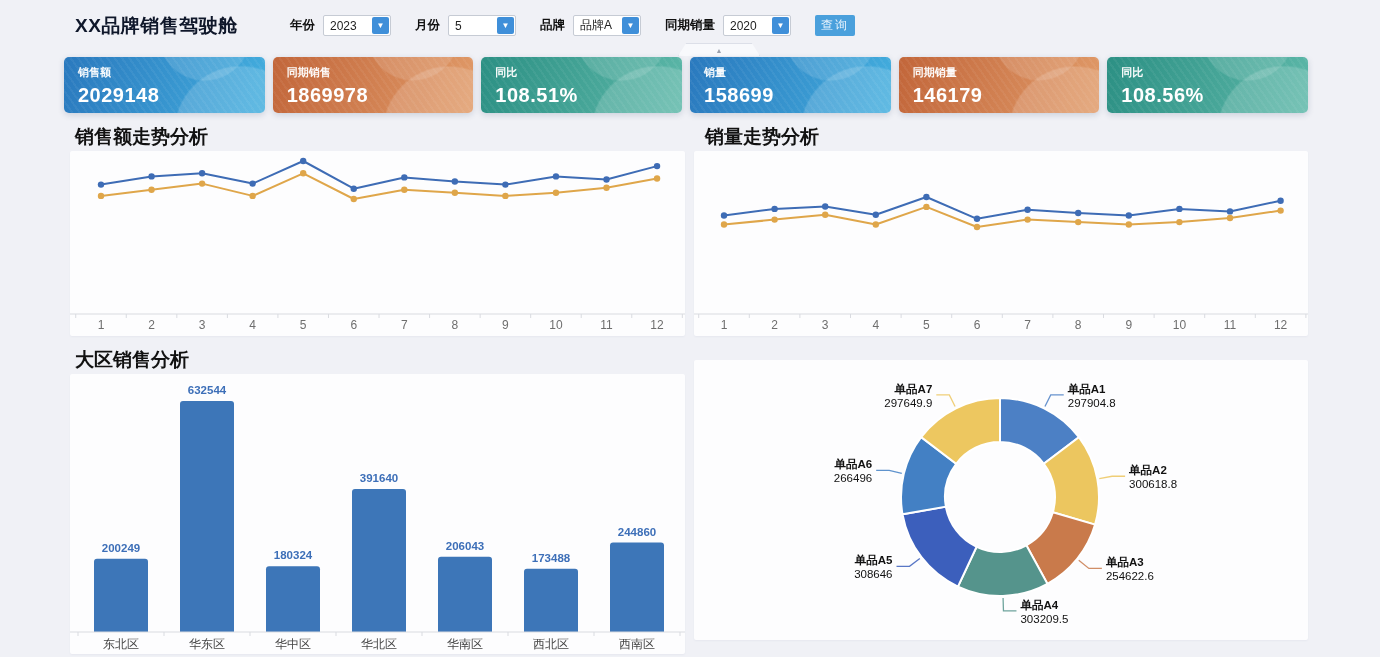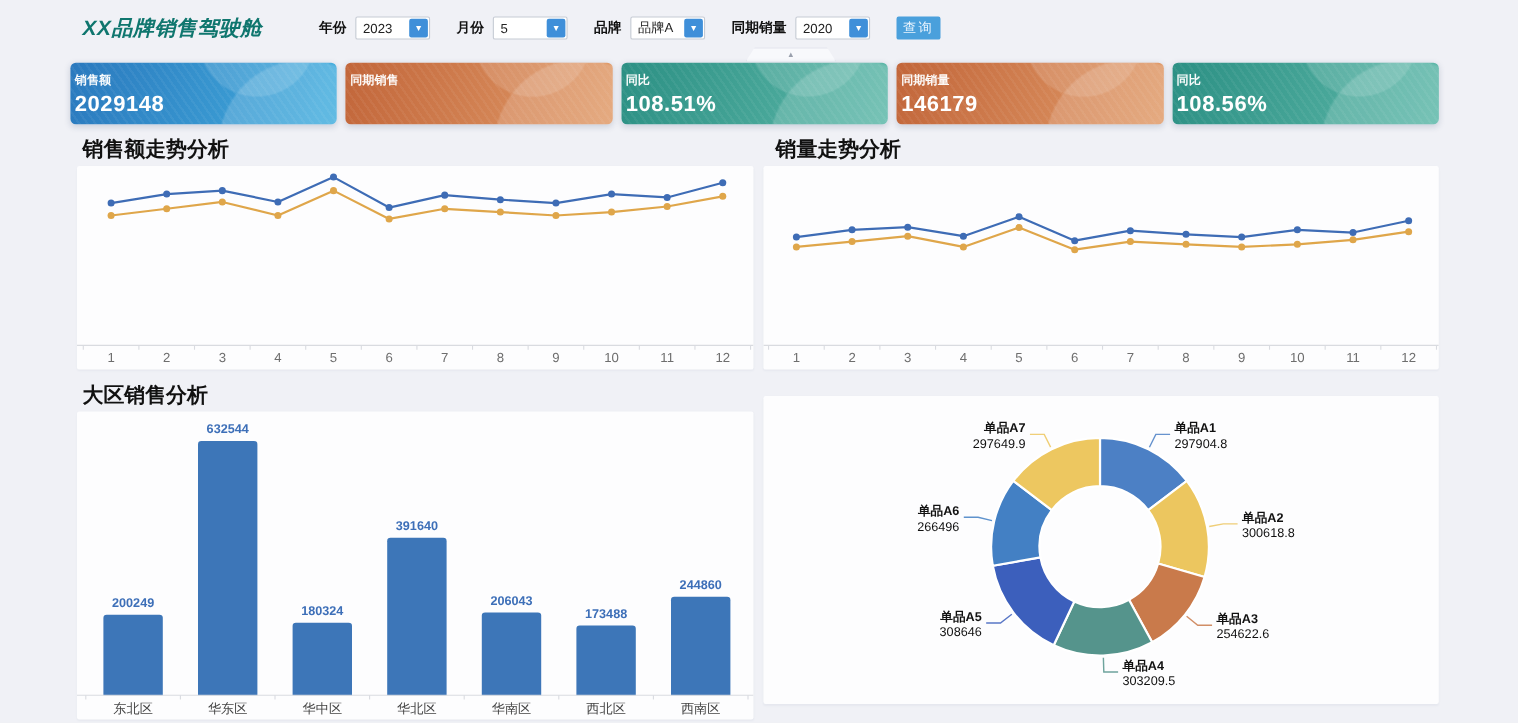--- a/index.html
+++ b/index.html
@@ -1,37 +1,37 @@
 <!DOCTYPE html>
 <html><head>
 <meta charset="utf-8">
 <style>
   * { margin:0; padding:0; box-sizing:border-box; }
   html,body { width:1380px; height:657px; overflow:hidden; }
   body { background:#f0f1f6; font-family:"Liberation Sans", sans-serif; color:#1a1a1a; }
   .page { position:relative; width:1380px; height:657px; }
 
   
-  .page-title { position:absolute; left:75px; top:13px; font-size:19px; font-weight:700; color:#0f766e; letter-spacing:.5px;font-style:italic; }
+  .page-title { position:absolute; left:75px; top:13px; font-size:19px; font-weight:700; color:#0f172a; letter-spacing:.5px; }
   .filter-bar { position:absolute; left:290px; top:15px; display:flex; align-items:center; gap:24px; }
   .filter { display:flex; align-items:center; gap:8px; }
   .filter-label { font-size:12.5px; font-weight:700; color:#111; white-space:nowrap; }
   .selectbox { position:relative; width:68px; height:21px; background:#fff; border:1px solid #c6cbd4; border-radius:2px;
                display:flex; align-items:center; padding-left:6px; font-size:12px; color:#222; cursor:pointer; }
   .selectbox .arrow { position:absolute; right:1px; top:1px; width:17px; height:17px; background:#3f8fd9; border-radius:2px;
                display:flex; align-items:center; justify-content:center; color:#fff; font-size:8px; line-height:1; }
   .query-btn { width:40px; height:21px; background:#4aa0dc; border:none; border-radius:2px; color:#eaf4fd; font-size:12px;
                font-family:inherit; display:flex; align-items:center; justify-content:center; cursor:pointer; letter-spacing:2px; }
   .collapse-handle { position:absolute; left:678px; top:43px; width:82px; height:13px; background:#f8f9fc;
                border:1px solid #dcdfe8; border-bottom:none; clip-path:polygon(10% 0,90% 0,100% 100%,0 100%);
                display:flex; align-items:center; justify-content:center; color:#9aa0ad; font-size:7px; cursor:pointer; }
 
   
   .cards { position:absolute; left:64px; top:57px; width:1244px; display:flex; gap:8px; }
-  .card { flex:1; height:56px; border-radius:5px; padding:8px 0 0 4px; color:#fff; position:relative; overflow:hidden;
+  .card { flex:1; height:56px; border-radius:5px; padding:8px 0 0 14px; color:#fff; position:relative; overflow:hidden;
           box-shadow:0 2px 6px rgba(40,60,100,.18); }
   .card::before { content:""; position:absolute; inset:0;
           background:
             radial-gradient(circle at 88% 135%, rgba(255,255,255,.16) 0 34%, rgba(255,255,255,0) 35%),
             radial-gradient(circle at 70% -40%, rgba(255,255,255,.13) 0 28%, rgba(255,255,255,0) 29%);
           pointer-events:none; }
   .card::after { content:""; position:absolute; inset:0;
           background:repeating-linear-gradient(55deg, rgba(255,255,255,.05) 0 2px, rgba(255,255,255,0) 2px 6px);
           pointer-events:none; }
   .card-label { position:relative; font-size:11px; font-weight:700; opacity:.96; z-index:1; }
@@ -95,24 +95,29 @@
     <span>▲</span>
   </div>
 
   <div class="cards">
     <div class="card" style="background: linear-gradient(105deg, rgb(42, 121, 190), rgb(67, 174, 222));">
       <div class="card-label">销售额</div>
       <div class="card-value">2029148</div>
     </div>
     <div class="card" style="background: linear-gradient(105deg, rgb(194, 102, 58), rgb(224, 154, 104));">
       <div class="card-label">同期销售</div>
+      <div class="card-value">1869978</div>
     </div>
     <div class="card" style="background: linear-gradient(105deg, rgb(44, 144, 132), rgb(92, 183, 168));">
       <div class="card-label">同比</div>
       <div class="card-value">108.51%</div>
+    </div>
+    <div class="card" style="background: linear-gradient(105deg, rgb(42, 121, 190), rgb(67, 174, 222));">
+      <div class="card-label">销量</div>
+      <div class="card-value">158699</div>
     </div>
     <div class="card" style="background: linear-gradient(105deg, rgb(194, 102, 58), rgb(224, 154, 104));">
       <div class="card-label">同期销量</div>
       <div class="card-value">146179</div>
     </div>
     <div class="card" style="background: linear-gradient(105deg, rgb(44, 144, 132), rgb(92, 183, 168));">
       <div class="card-label">同比</div>
       <div class="card-value">108.56%</div>
     </div>
   </div>

